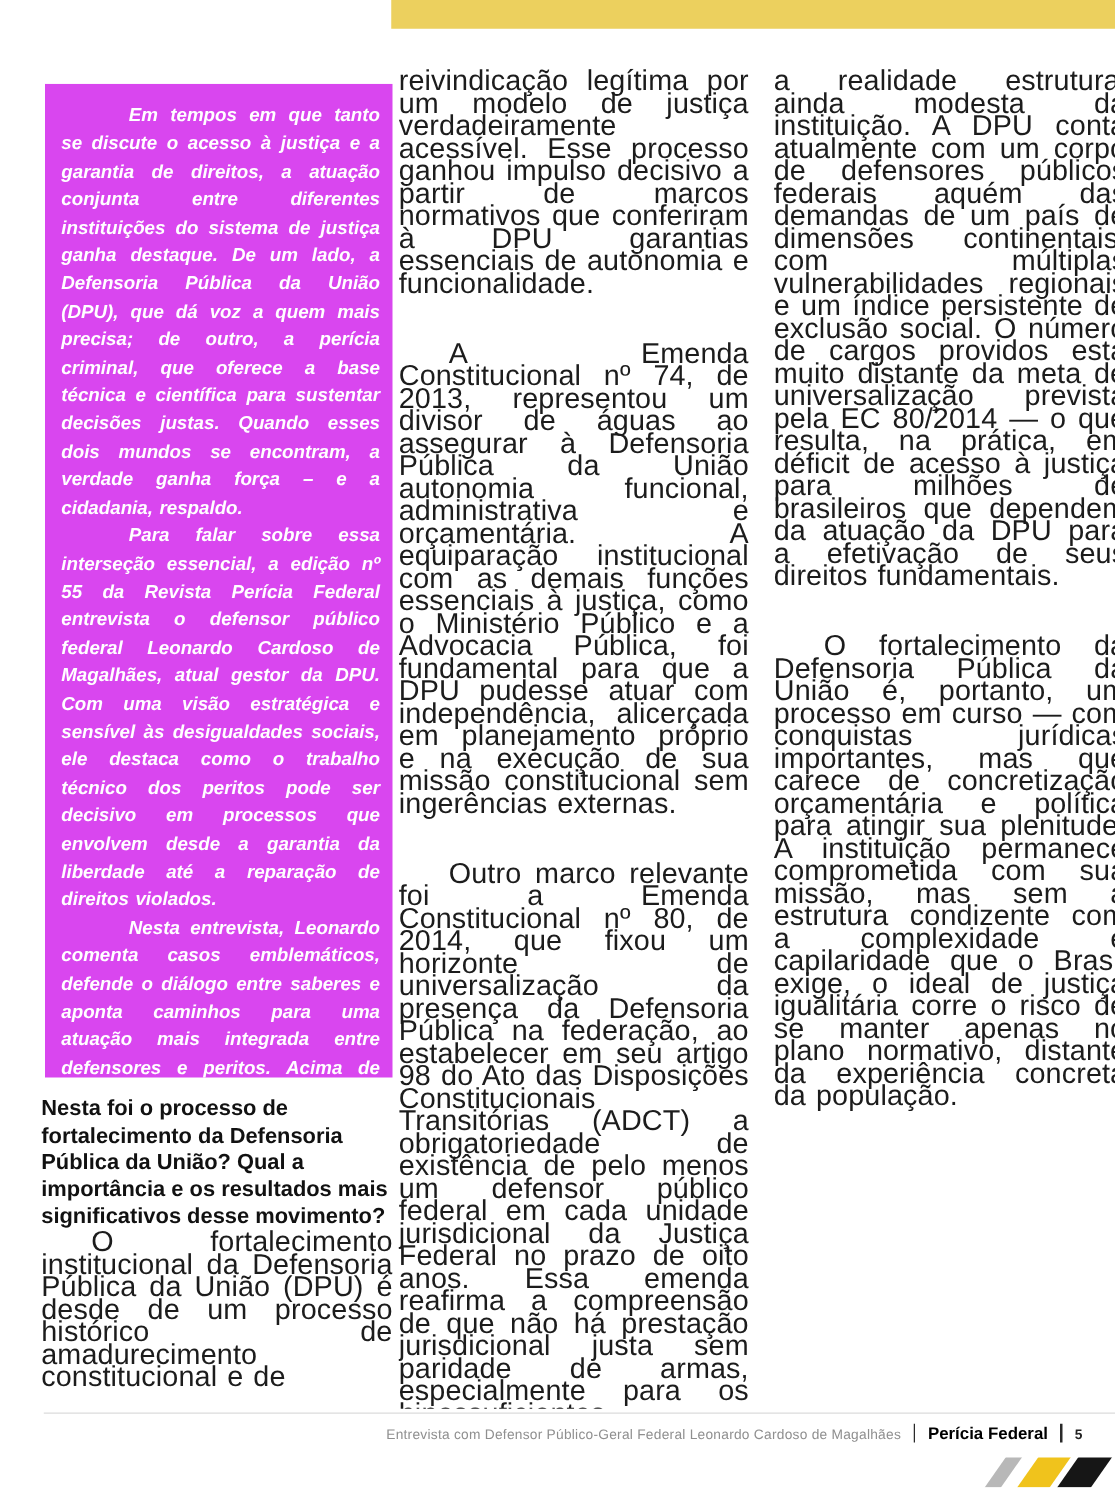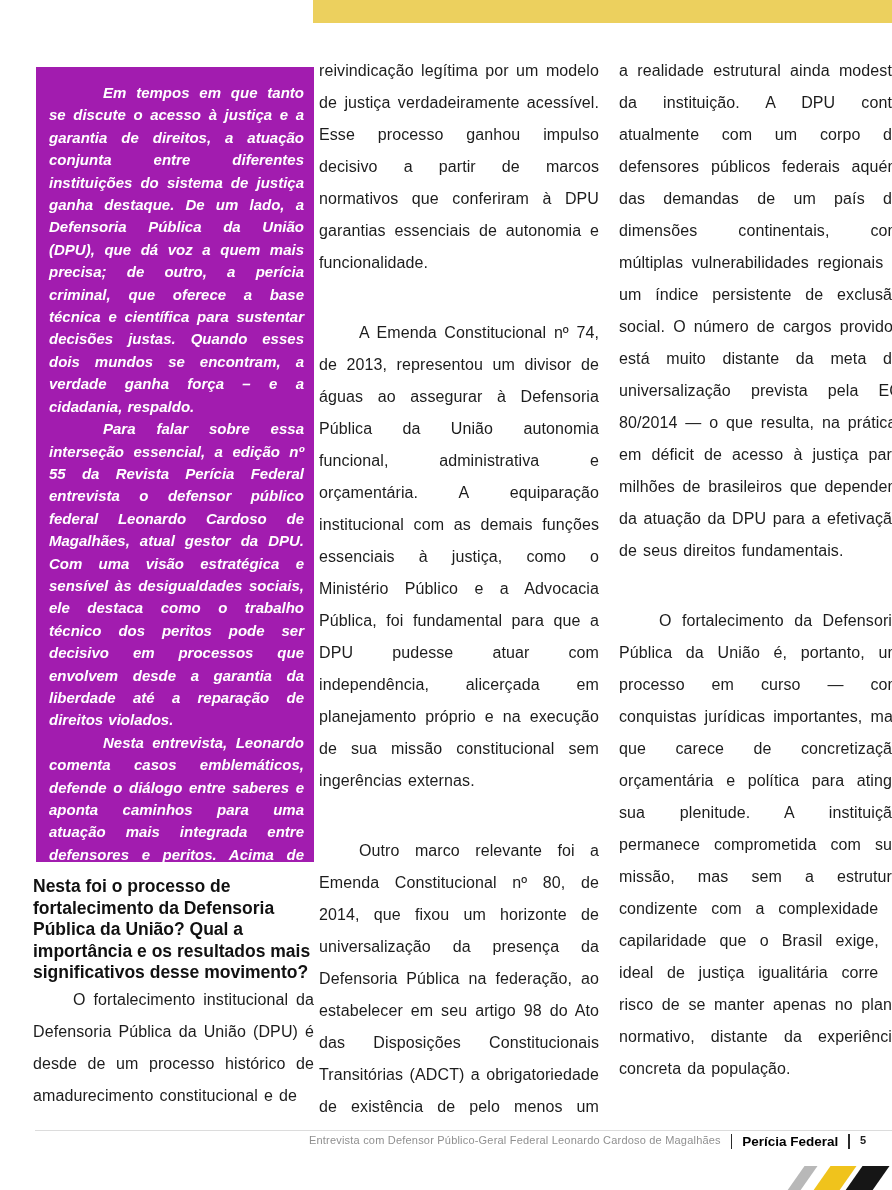--- a/index.html
+++ b/index.html
@@ -24,40 +24,40 @@
     text-align: justify;
   }
   .col-left  { left: 33px;  top: 67px; width: 281px; height: 1058px; }
   .col-mid   { left: 319px; top: 55px; width: 280px; height: 1072px; }
   .col-right { left: 619px; top: 55px; width: 282px; height: 1072px; }
 
   .introbox {
     box-sizing: border-box;
     width: 281px;
     height: 795px;
-    background: #a21caf;
+    background: #d946ef;
     color: #ffffff;
     padding: 15px 13px 8px 13px;
     overflow: hidden;
     margin: 0 0 13px 3px;
   }
   .introbox p {
     margin: 0;
     font-weight: bold;
     font-style: italic;
     font-size: 15px;
     line-height: 22.4px;
     text-indent: 54px;
     text-align: justify;
     word-spacing: 1px;
   }
   .body {
     margin: 0;
-    font-size: 16px;
-    line-height: 32px;
+    font-size: 23px;
+    line-height: 18px;
     word-spacing: 1.5px;
     letter-spacing: 0.1px;
   }
   .indent { text-indent: 40px; }
   .gap    { margin-top: 38px; }
   .question {
     margin: 14px 0 0 0;
     font-size: 17.5px;
     line-height: 21.5px;
     font-weight: bold;
@@ -72,21 +72,21 @@
     position: absolute;
     left: 35px; top: 1130px;
     width: 857px; height: 1px;
     background: #dcdcdc;
   }
   .footer {
     position: absolute;
     top: 1134px; right: 26px;
     height: 20px;
     display: flex;
-    align-items: flex-start;
+    align-items: flex-end;
     gap: 10px;
     white-space: nowrap;
   }
   .credit {
     font-size: 11px;
     color: var(--muted-footer-text, #8f8f8f);
     letter-spacing: 0.2px;
   }
   .vbar {
     display: inline-block;

